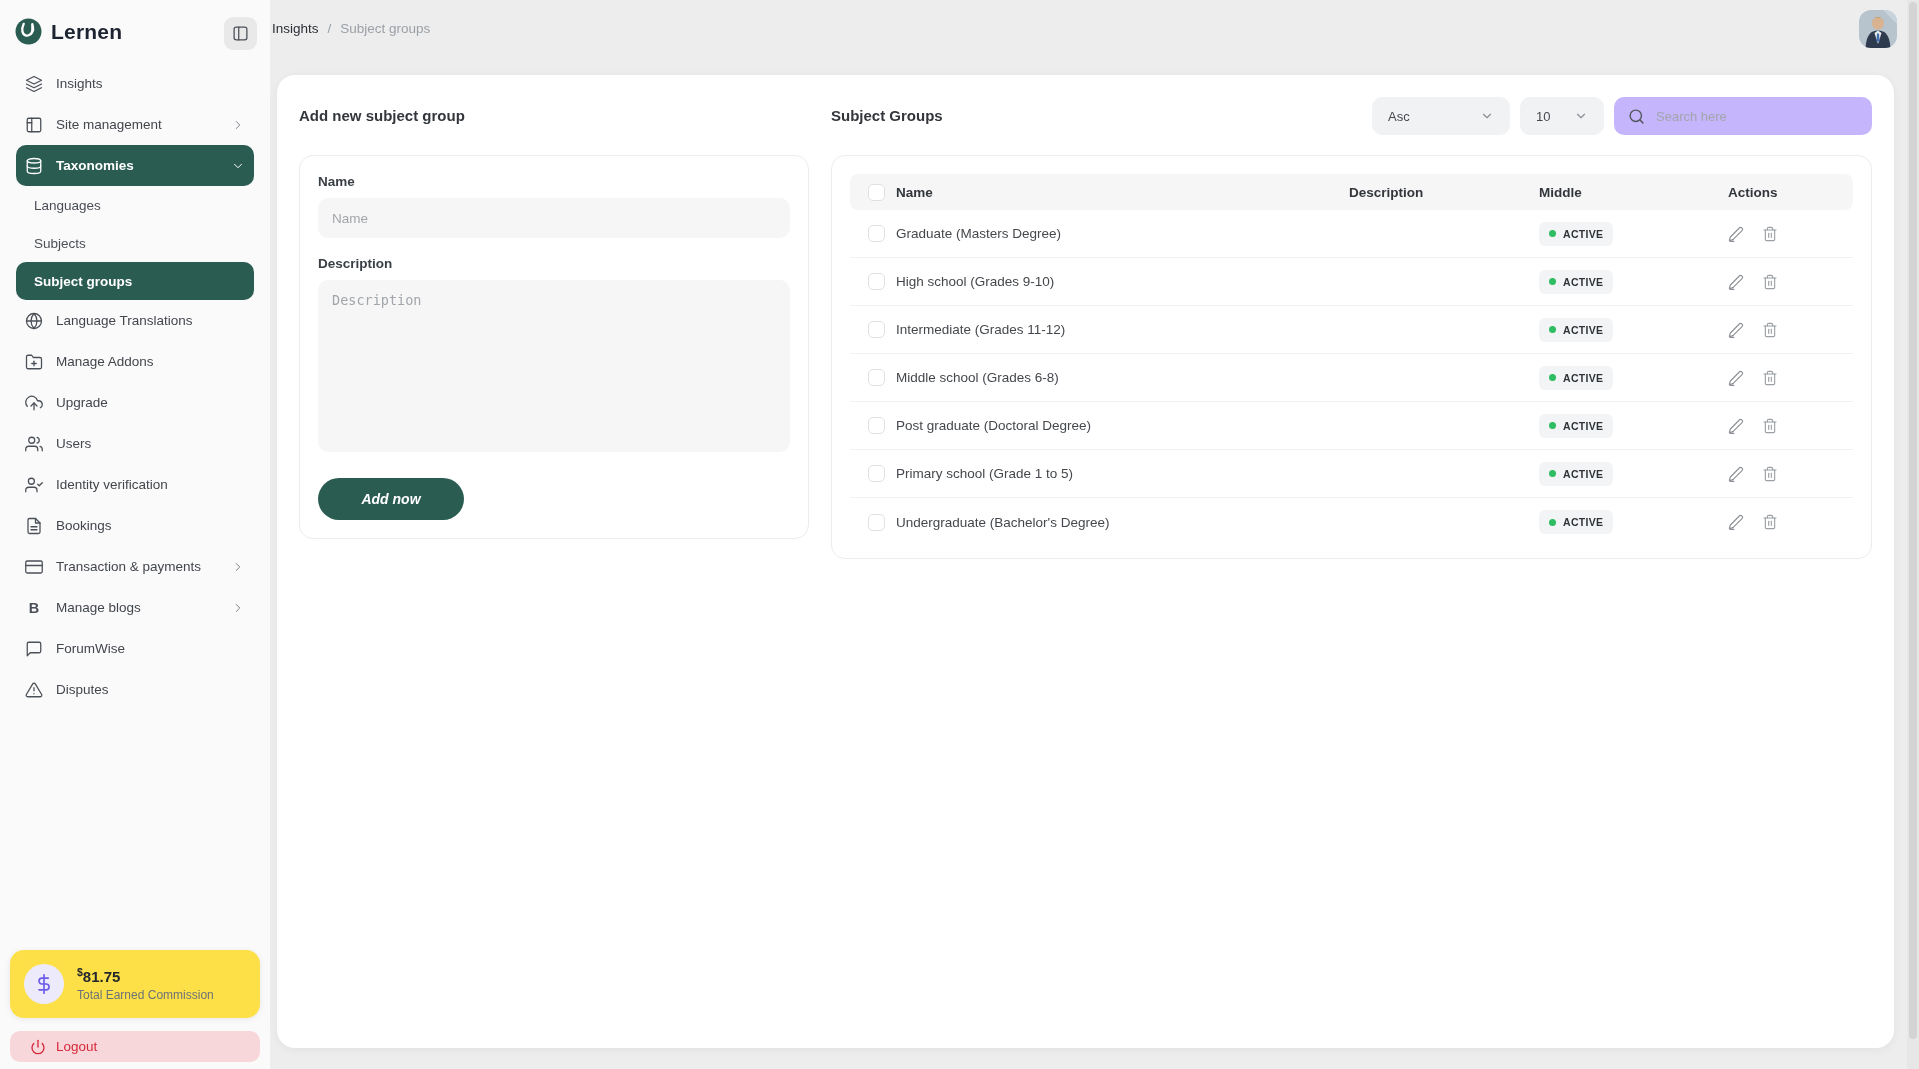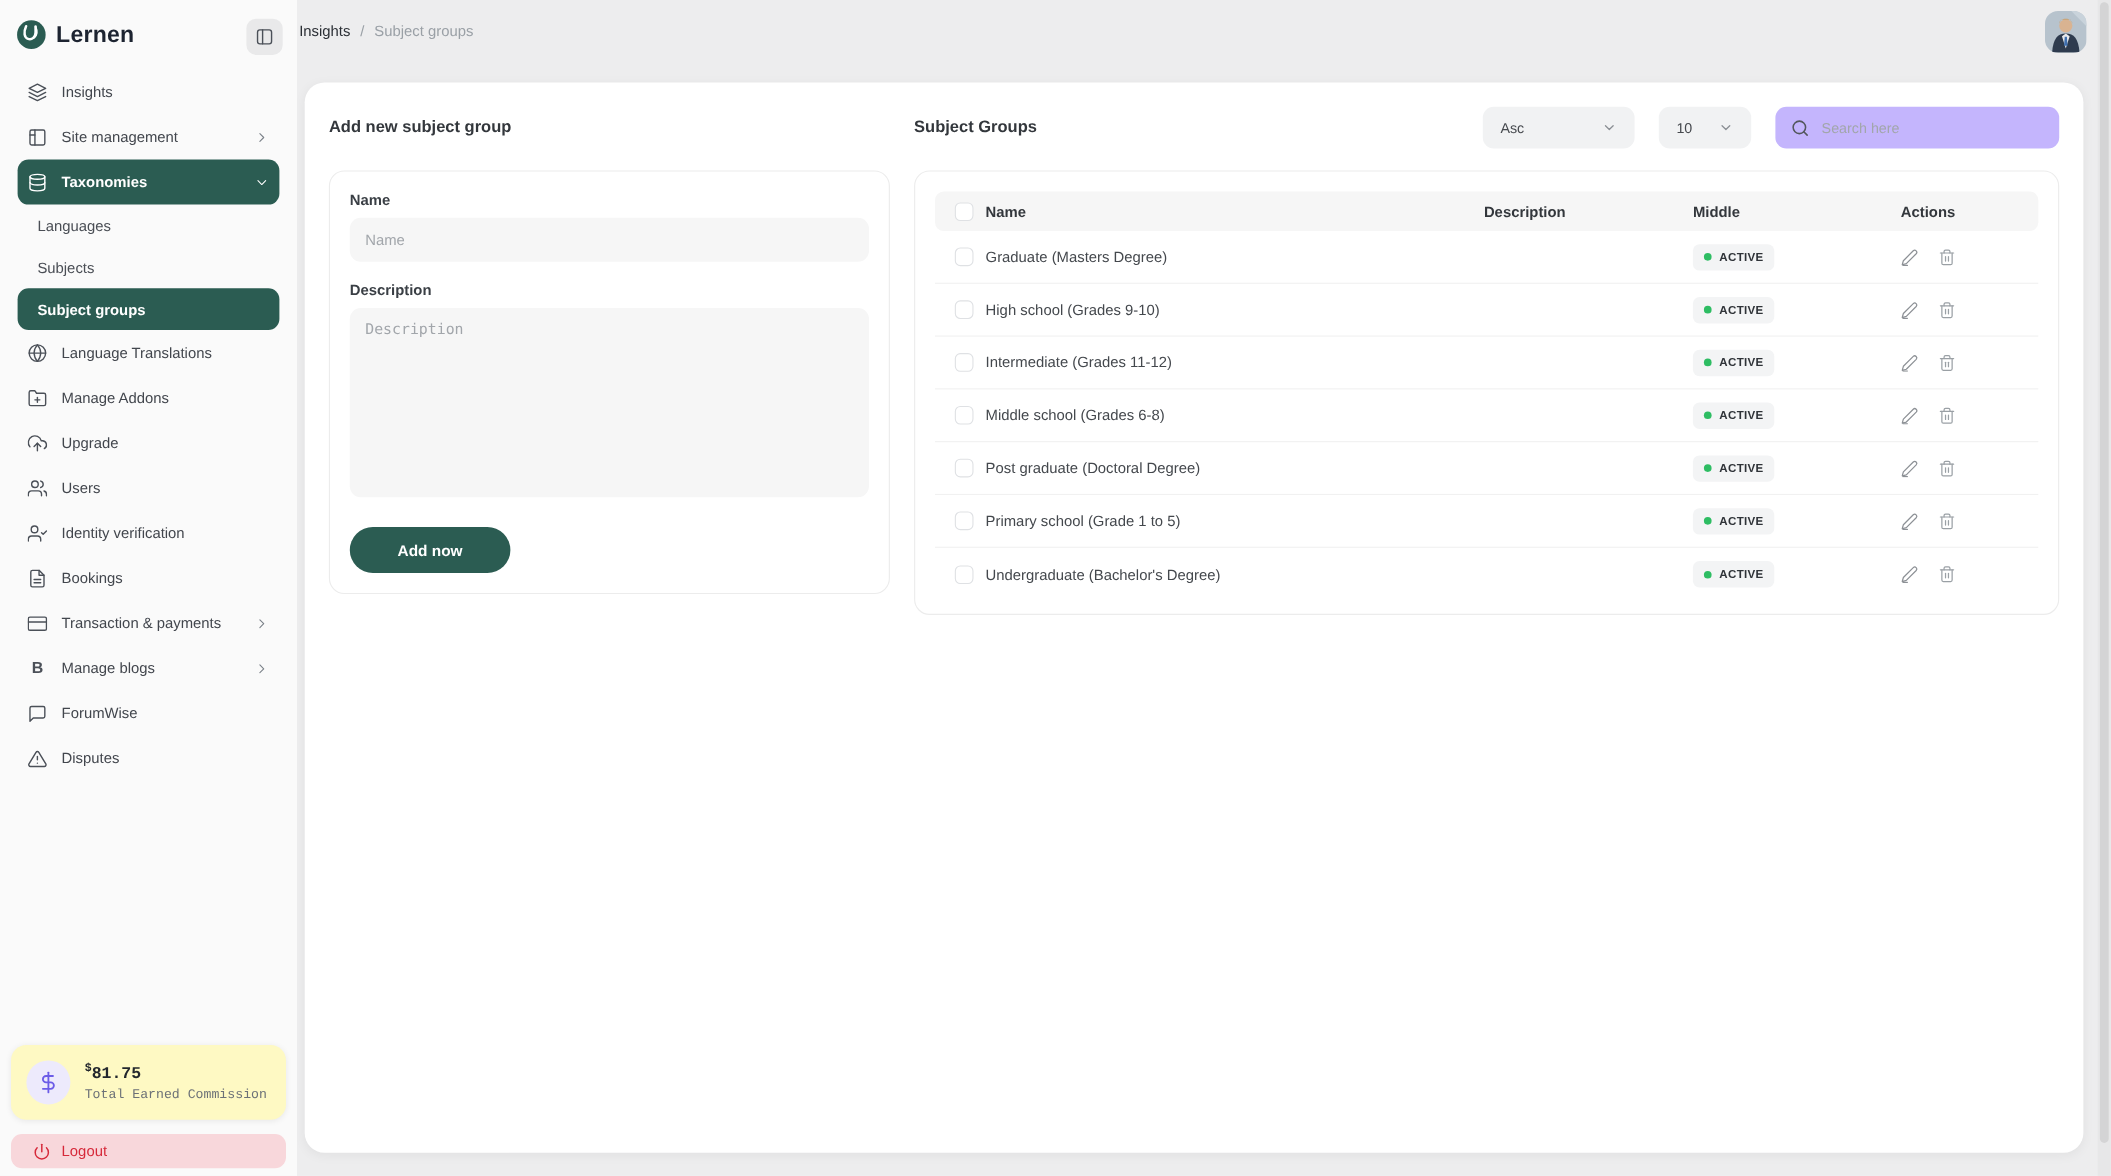--- a/index.html
+++ b/index.html
@@ -25,23 +25,23 @@
   .text-icon { width:18px; flex:none; text-align:center; font-weight:700; font-size:14.5px; color:#4b5058; }
   .nav-chev { margin-left:auto; width:14px; height:14px; color:#7a8088; display:inline-flex; }
   .nav-item.active { background:#2B5C52; color:#fff; font-weight:700; }
   .nav-item.active .n-icon, .nav-item.active .nav-chev, .nav-item.active .text-icon { color:#fff; }
   .sub-list { margin-bottom:0; }
   .sub-item { display:flex; align-items:center; height:38px; width:238px; margin:0 16px;
     padding:0 9px 0 18px; border-radius:10px; font-size:13.5px; color:#4a4e55;
     background:none; border:none; cursor:pointer; text-align:left; }
   .sub-item.active { background:#2B5C52; color:#fff; font-weight:700; }
 
-  .commission-card { margin:0 10px 13px; background:#fef9c3; border-radius:14px;
+  .commission-card { margin:0 10px 13px; background:#fde047; border-radius:14px;
     box-shadow:0 1px 6px rgba(0,0,0,.08); display:flex; align-items:center; gap:13px;
-    padding:14px; margin-top:auto;font-family:Liberation Mono, monospace; }
+    padding:14px; margin-top:auto; }
   .c-icon { width:40px; height:40px; border-radius:50%; background:#edeafc; color:#6C5CE7;
     display:flex; align-items:center; justify-content:center; flex:none; }
   .c-icon svg { width:20px; height:20px; }
   .c-amount { font-size:15px; font-weight:700; color:#23272d; }
   .c-amount sup { font-size:10.5px; font-weight:700; }
   .c-label { font-size:12px; color:#6c7177; margin-top:3px; }
   .logout { margin:0 10px 7px; height:31px; background:#F8D7DB; border-radius:10px; border:none;
     display:flex; align-items:center; gap:10px; padding-left:20px; color:#D6293A;
     font-size:13.5px; font-weight:500; cursor:pointer; }
   .logout .n-icon { width:16px; height:16px; color:#D6293A; }
@@ -68,25 +68,25 @@
     line-height:38px; }
   .form-panel { width:510px; flex:none; }
   .form-card { border:1px solid #ececec; border-radius:14px; padding:18px; margin-top:20px; }
   .field { margin-bottom:18px; }
   .field label { display:block; font-size:13.5px; font-weight:700; color:#3a3f45; margin-bottom:9px; }
   .input { width:100%; height:40px; background:#f6f6f6; border:none; border-radius:10px;
     padding:0 14px; font-size:13.5px; color:#3a3f45; outline:none; }
   .input::placeholder { color:#a2a6ab; }
   textarea.input { height:172px; padding:12px 14px; resize:none; }
   .add-btn { margin-top:4px; width:146px; height:42px; border:none; border-radius:21px;
-    background:#2B5C52; color:#fff; font-size:14px; font-weight:700; cursor:pointer; }
+    background:#2B5C52; color:#fff; font-size:14px; font-weight:700; cursor:pointer;font-style:italic; }
 
   .table-panel { flex:1; }
   .panel-head { display:flex; align-items:center; height:38px; }
-  .controls { margin-left:auto; display:flex; align-items:flex-start; gap:22px; }
+  .controls { margin-left:auto; display:flex; align-items:flex-start; gap:10px; }
   .select { width:138px; height:38px; background:#f1f2f3; border-radius:10px; display:flex;
     align-items:center; padding:0 16px; font-size:13px; color:#46494e; cursor:pointer; }
   .select.small { width:84px; }
   .select .nav-chev { color:#8b8f94; }
   .search-box { width:258px; height:38px; background:#c4b5fd; border-radius:10px;
     display:flex; align-items:center; gap:11px; padding:0 14px; }
   .search-box .n-icon { width:17px; height:17px; color:#53575c; }
   .search-box input { border:none; background:transparent; font-size:13px; flex:1;
     outline:none; color:#46494e; }
   .search-box input::placeholder { color:#a2a6ab; }

